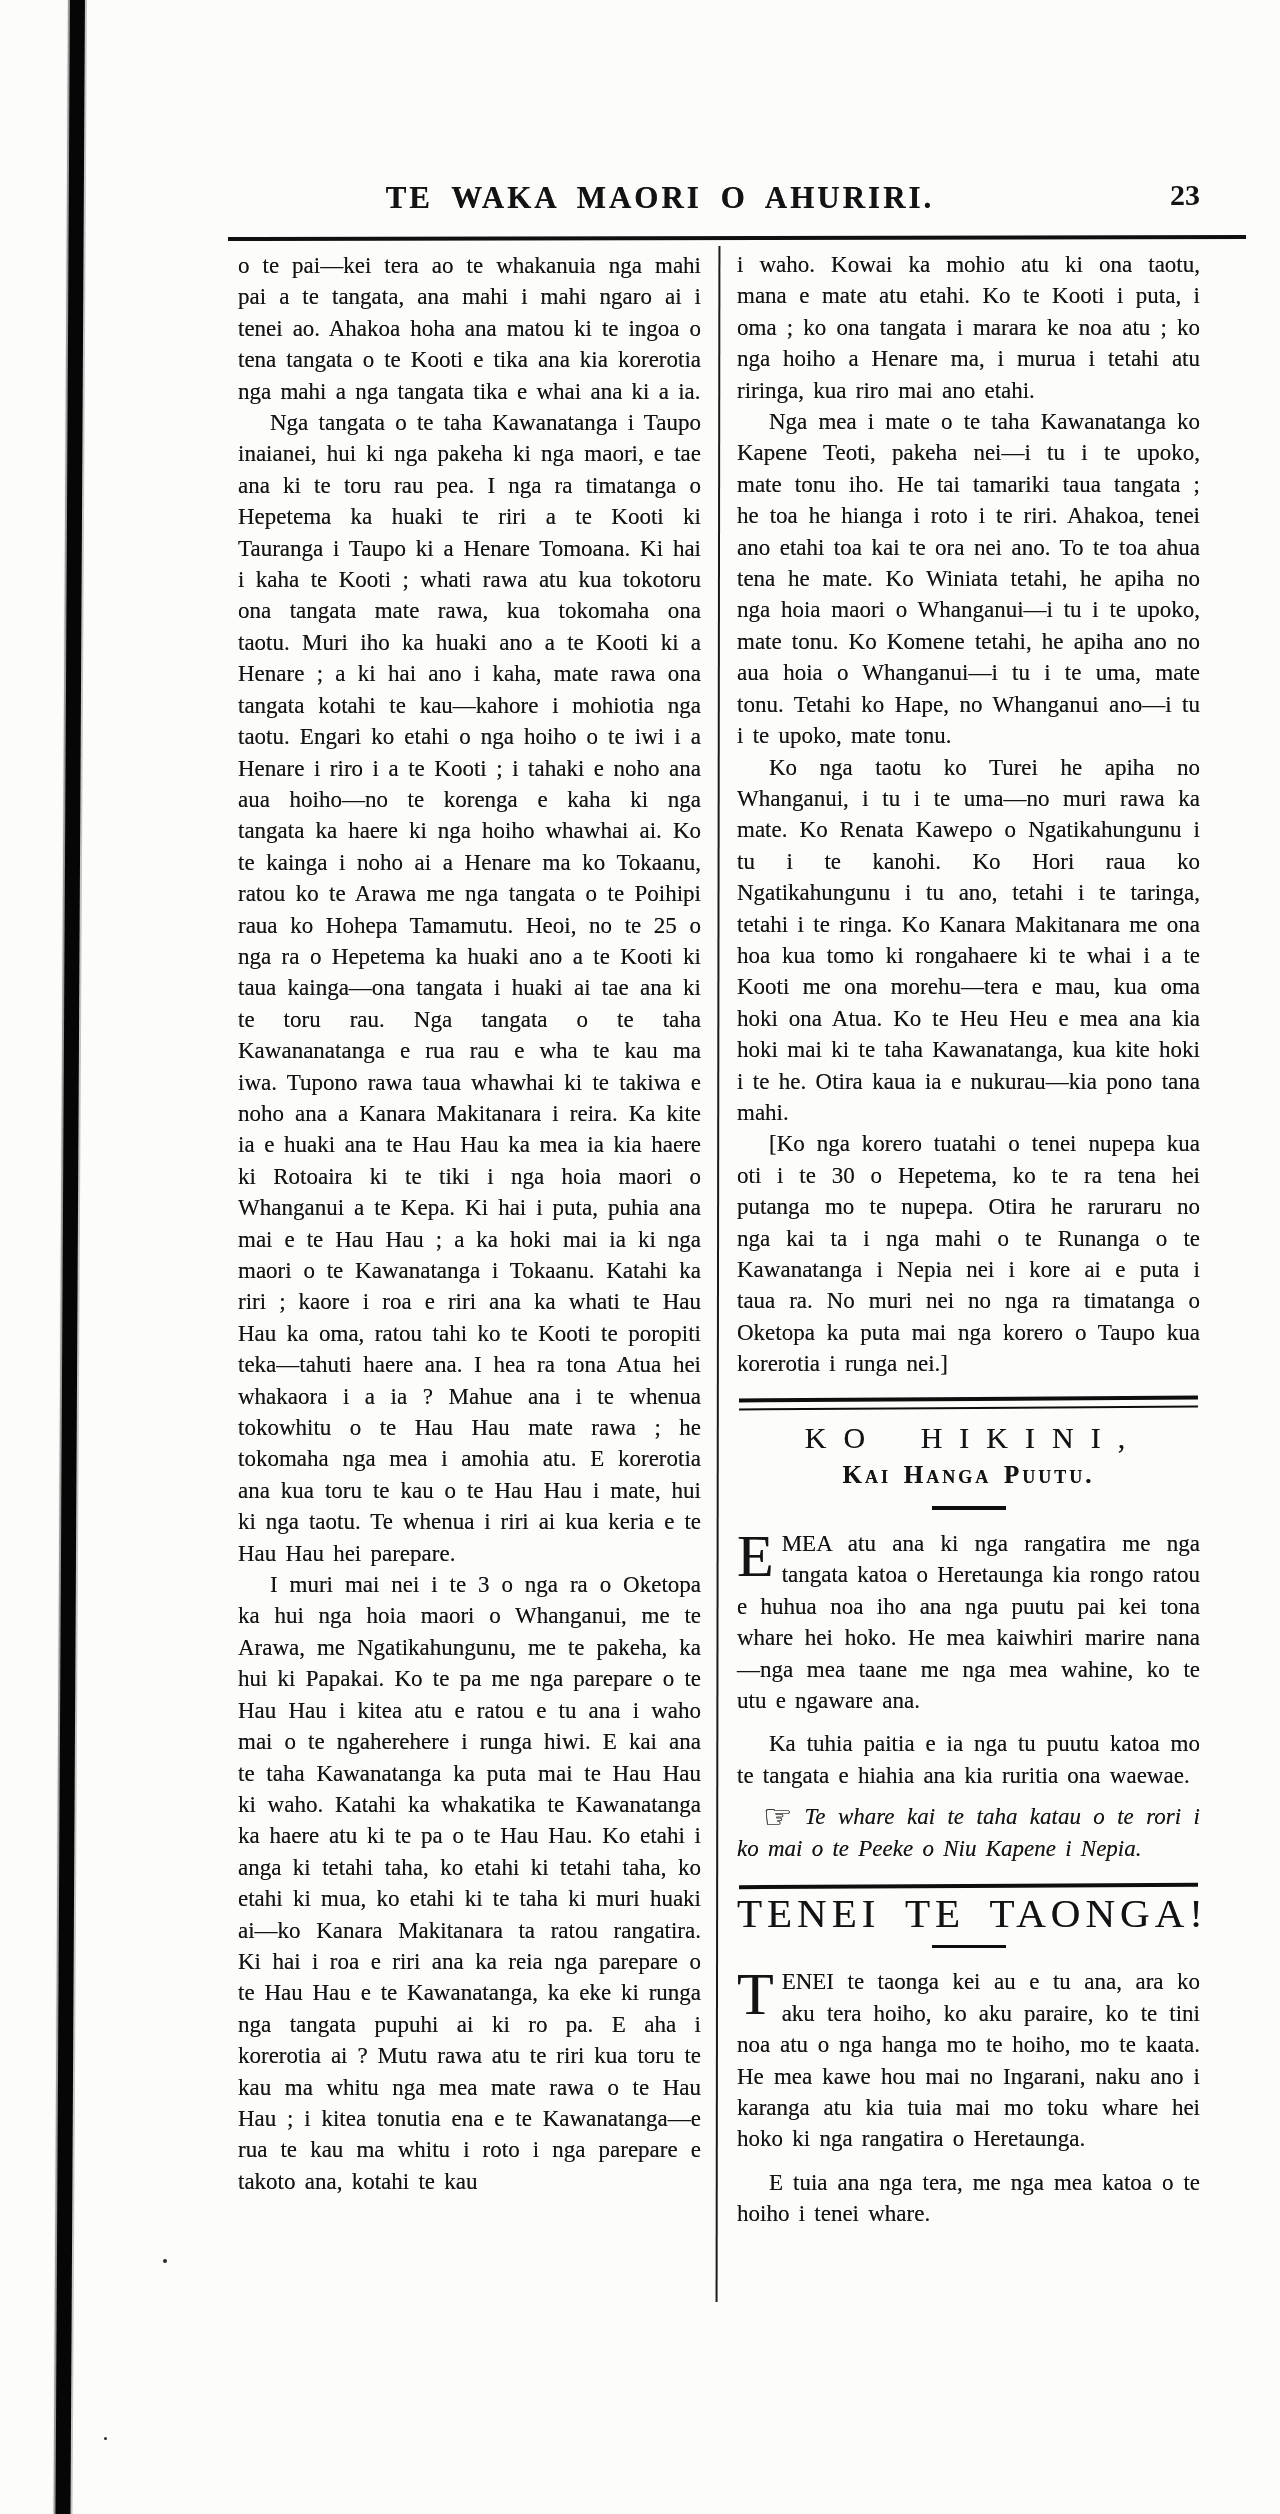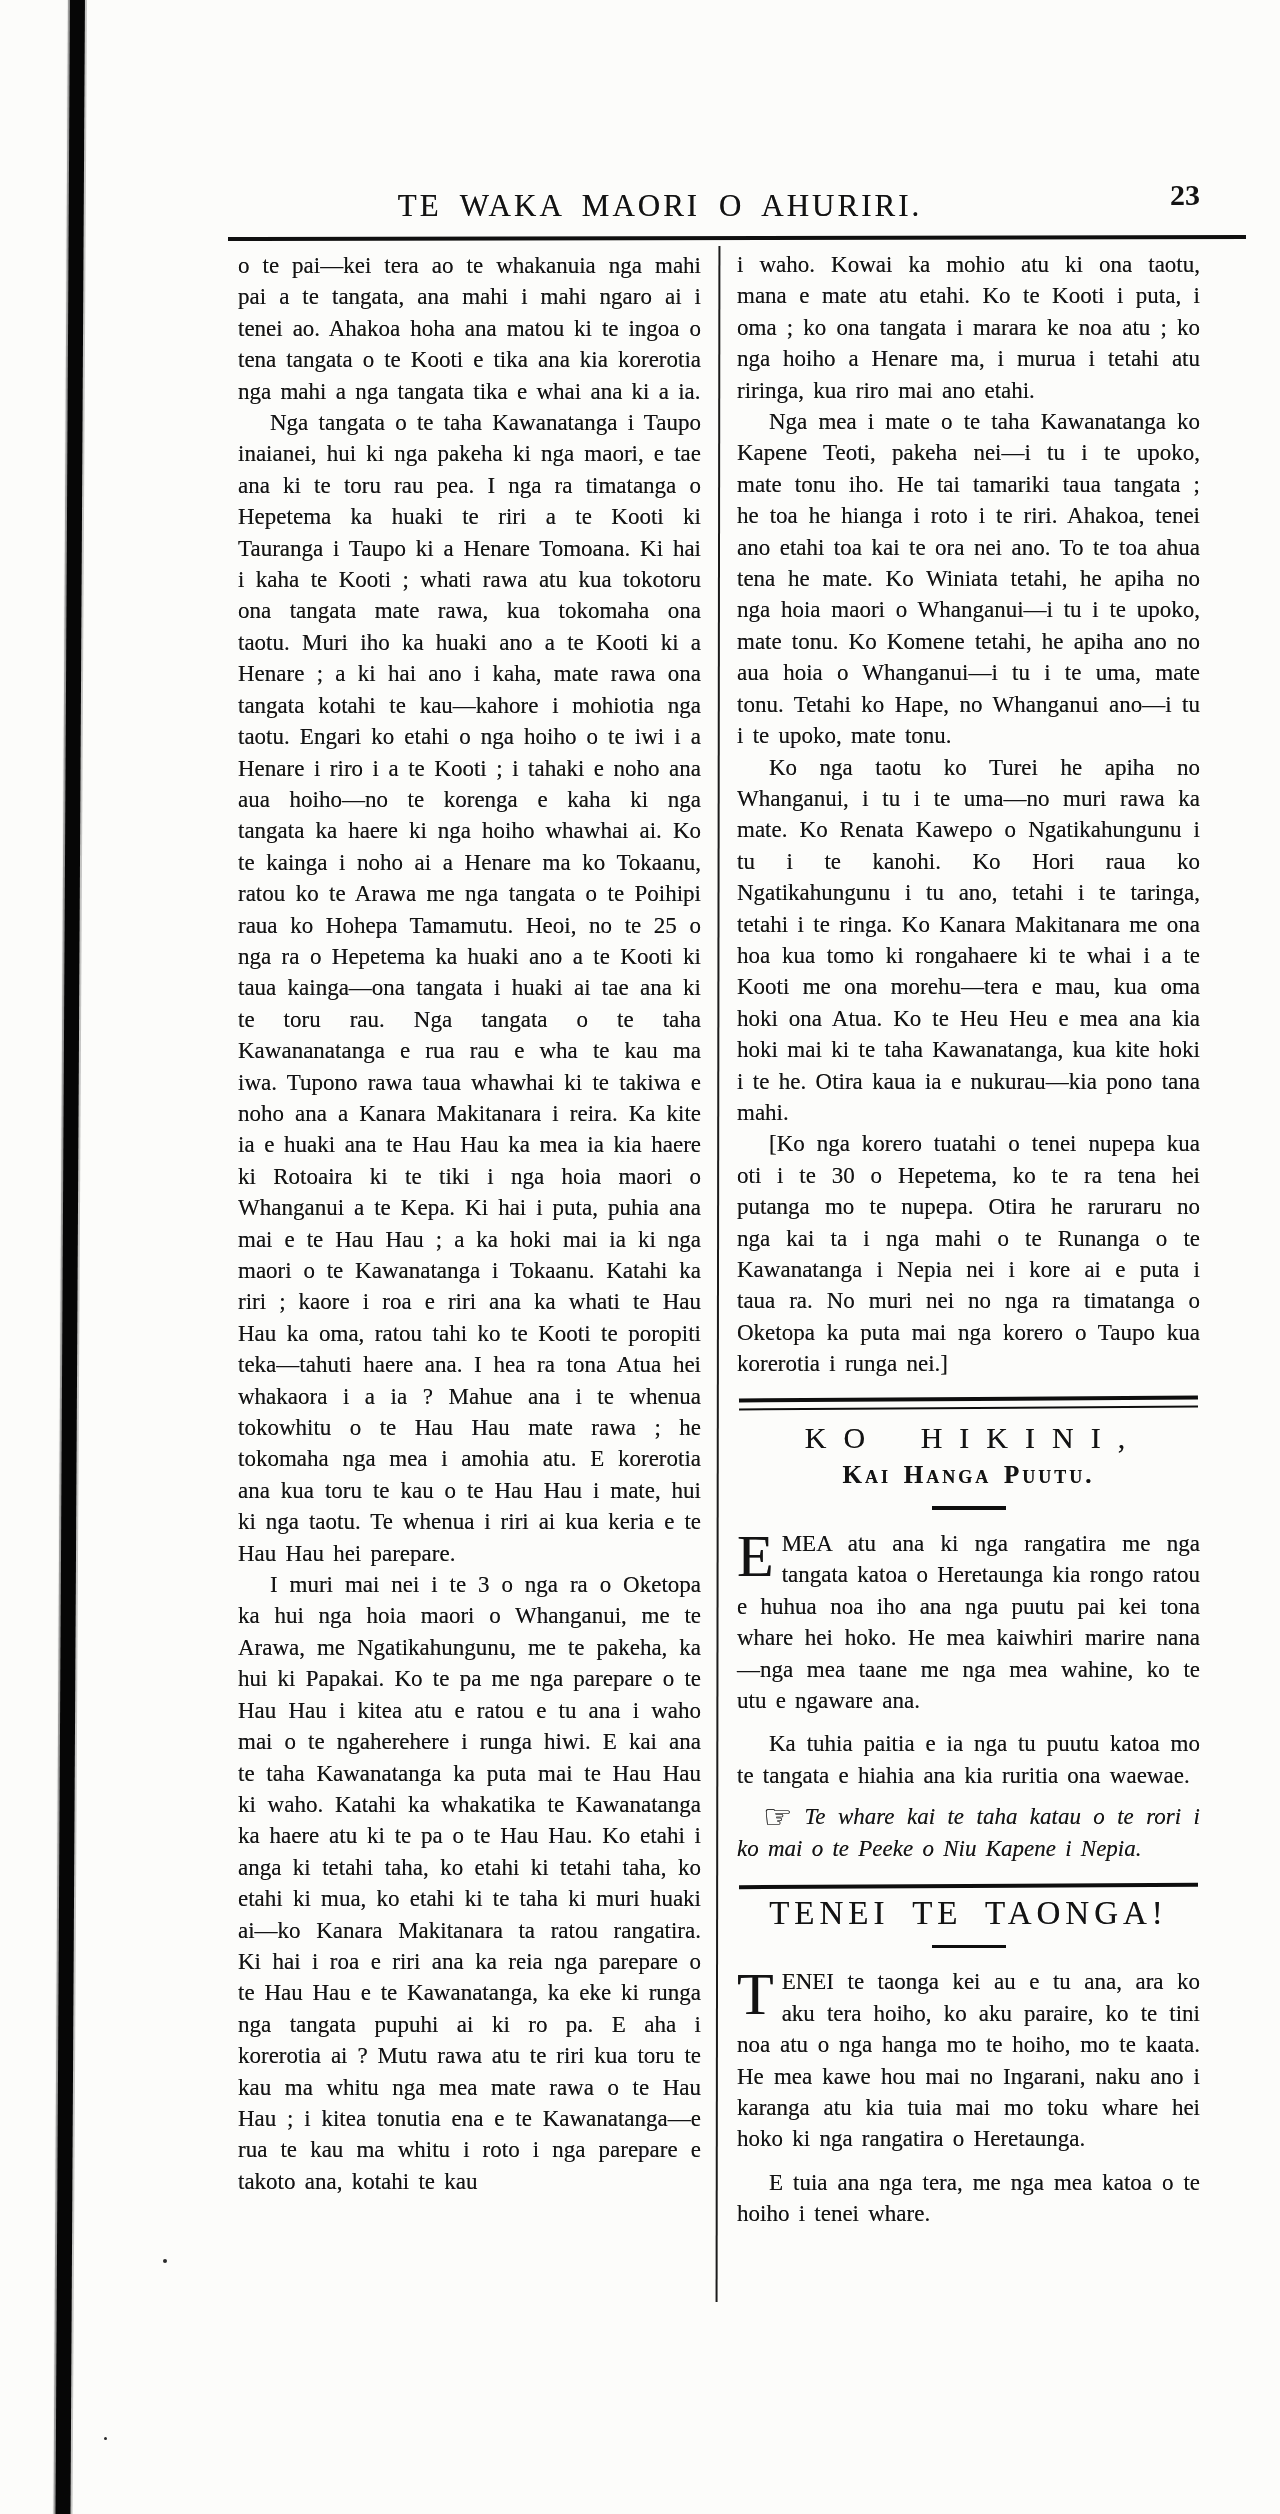--- a/index.html
+++ b/index.html
@@ -11,22 +11,22 @@
   }
   
   .binding-strip{
     position:absolute;left:70px;top:-6px;width:15px;height:2530px;
     background:#060606;transform-origin:top left;transform:rotate(0.33deg);
     box-shadow:-2px 0 1px rgba(20,20,20,.45), 2px 0 0 rgba(30,30,30,.25);
   }
   .speck{position:absolute;background:#2a2a2a;border-radius:50%;}
   
   .masthead{
-    position:absolute;left:250px;top:188px;width:820px;text-align:center;
-    font-size:31px;font-weight:normal;letter-spacing:3px;word-spacing:8px;
+    position:absolute;left:250px;top:180px;width:820px;text-align:center;
+    font-size:31px;font-weight:bold;letter-spacing:3px;word-spacing:8px;
     text-shadow:0 0 .6px rgba(0,0,0,.6);
   }
   .page-number{
     position:absolute;left:1120px;top:178px;width:80px;text-align:right;
     font-size:30px;font-weight:bold;
   }
   .header-rule{
     position:absolute;left:228px;top:236px;width:1018px;height:4px;background:#101010;
     transform:rotate(-0.12deg);
   }
@@ -44,21 +44,21 @@
   }
   
   .double-rule{height:6px;border-top:4px solid #0e0e0e;border-bottom:2px solid #0e0e0e;
     margin:17px 2px 13px 2px;transform:rotate(-0.35deg);}
   .single-rule{height:3.5px;background:#0e0e0e;margin:20px 2px 10px 2px;transform:rotate(-0.3deg);}
   .ad-heading{
     text-align:center;font-size:30px;letter-spacing:17px;word-spacing:14px;
     margin:10px 0 6px 0;white-space:nowrap;text-indent:10px;
   }
   .ad-heading-2{
-    text-align:center;font-size:33px;letter-spacing:5px;word-spacing:10px;
+    text-align:center;font-size:41px;letter-spacing:5px;word-spacing:10px;
     margin:8px 0 2px 0;white-space:nowrap;
   }
   .ad-subheading{
     text-align:center;font-variant:small-caps;font-size:25px;letter-spacing:3px;
     margin:2px 0 0 0;font-weight:700;
   }
   .short-divider{width:74px;height:3.5px;background:#0e0e0e;margin:16px auto 18px auto;}
   .drop-cap{
     float:left;font-size:60px;line-height:50px;padding:3px 8px 0 0;
     font-weight:500;

